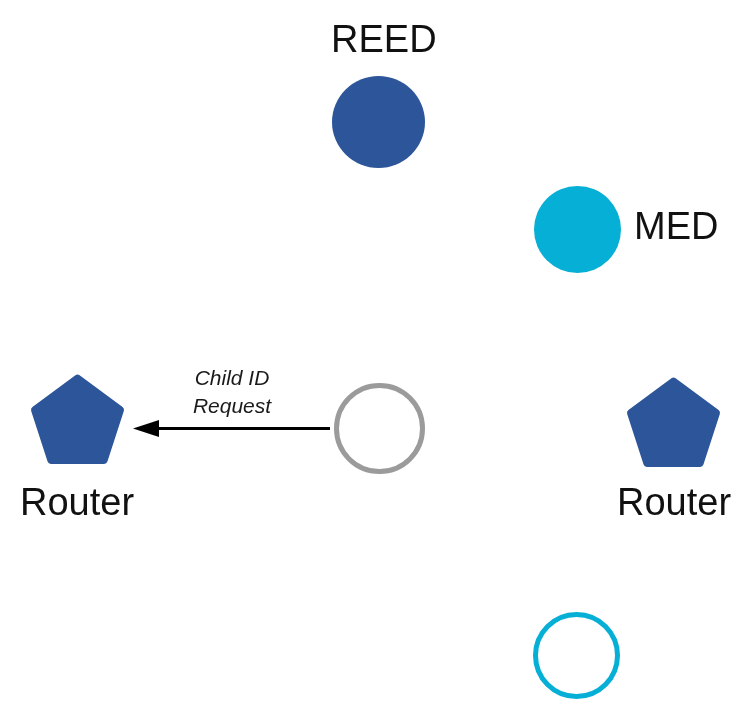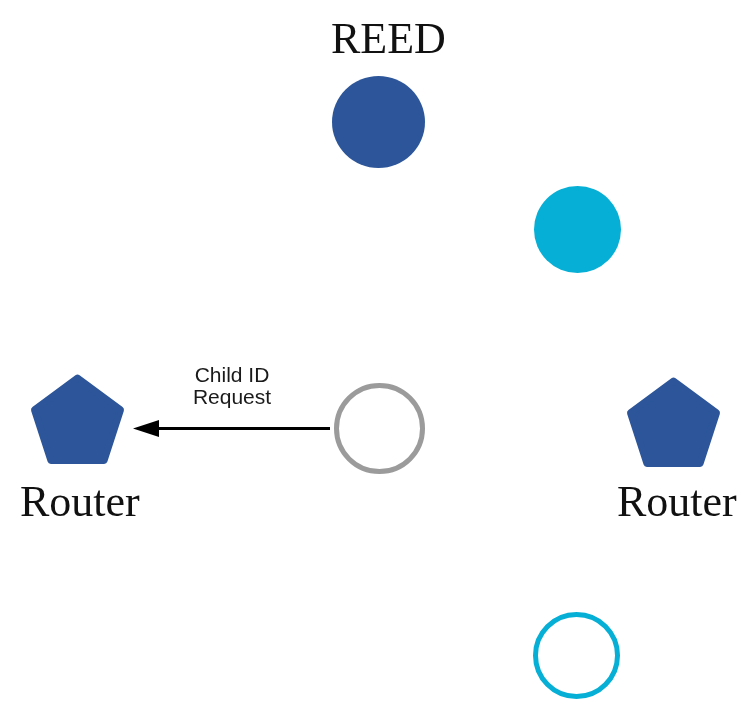--- a/index.html
+++ b/index.html
@@ -13,43 +13,44 @@
   }
   #canvas {
     position: relative;
     width: 752px;
     height: 720px;
     background: var(--bg, #ffffff);
     overflow: hidden;
   }
   .node-label {
     position: absolute;
-    font-family: Liberation Serif, serif;
-    font-size: 44px;
+    font-family: Liberation Sans, sans-serif;
+    font-size: 38px;
     line-height: 34px;
     color: #111111;
     white-space: nowrap;
     letter-spacing: 0px;
   }
   .shape {
     position: absolute;
   }
   .circle-filled {
     border-radius: 50%;
   }
   .circle-hollow {
     border-radius: 50%;
     background: transparent;
     box-sizing: border-box;
   }
   .edge-label {
     position: absolute;
     font-family: "Liberation Sans", sans-serif;
+    font-style: italic;
     font-size: 21px;
-    line-height: 22px;
+    line-height: 28px;
     color: #1a1a1a;
     text-align: center;
     white-space: pre-line;
   }
   svg.overlay {
     position: absolute;
     left: 0;
     top: 0;
     width: 752px;
     height: 720px;
@@ -60,20 +61,21 @@
 <body>
 
 <div id="canvas" style="--bg: #ffffff;">
 
   <div class="node-label" style="left:331px; top:22px;">REED</div>
 
   <div class="shape circle-filled" style="left:332px; top:76px; width:93px; height:92px; background:#2C5699;"></div>
 
   <div class="shape circle-filled" style="left:534px; top:186px; width:87px; height:87px; background:#06AFD5;"></div>
 
+  <div class="node-label" style="left:634px; top:209px;">MED</div>
 
   <svg class="overlay" viewBox="0 0 752 720">
 
     <path d="M 77.5 378
              L 120.5 409.8
              L 104.1 460.5
              L 50.9 460.5
              L 34.5 409.8 Z" fill="#2C5699" stroke="#2C5699" stroke-width="7" stroke-linejoin="round"></path>
 
     <path d="M 673.5 381

